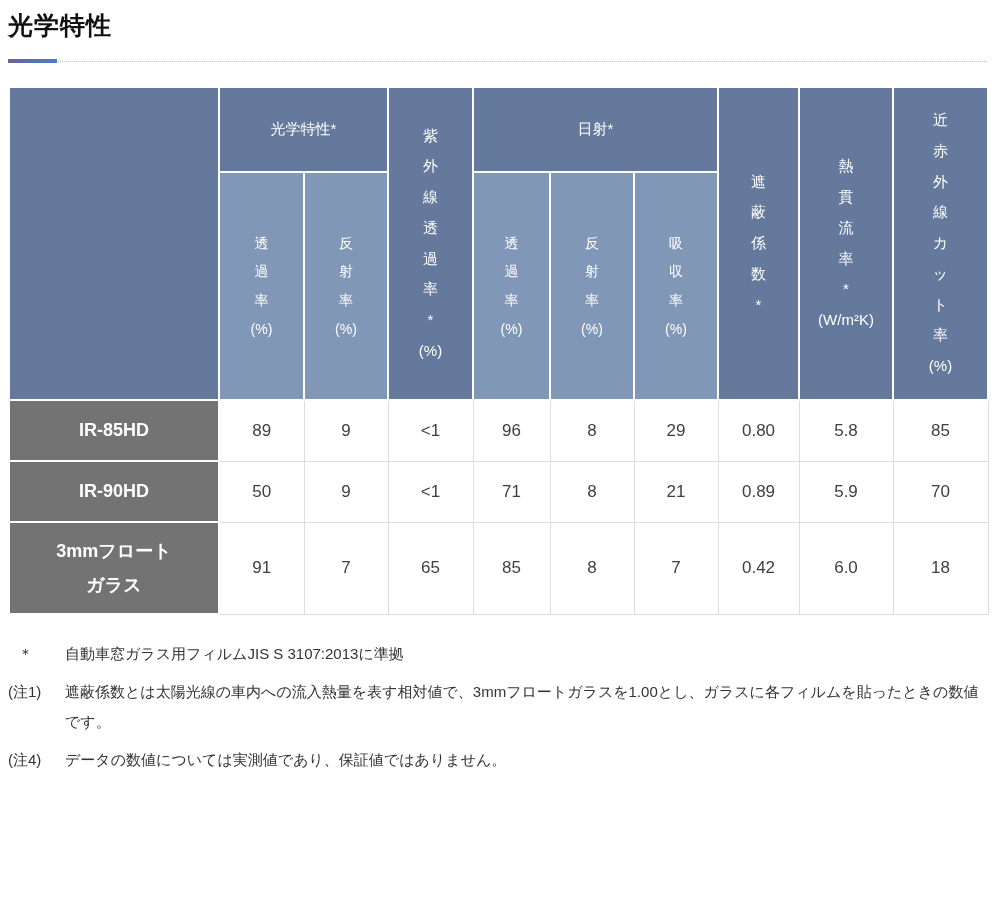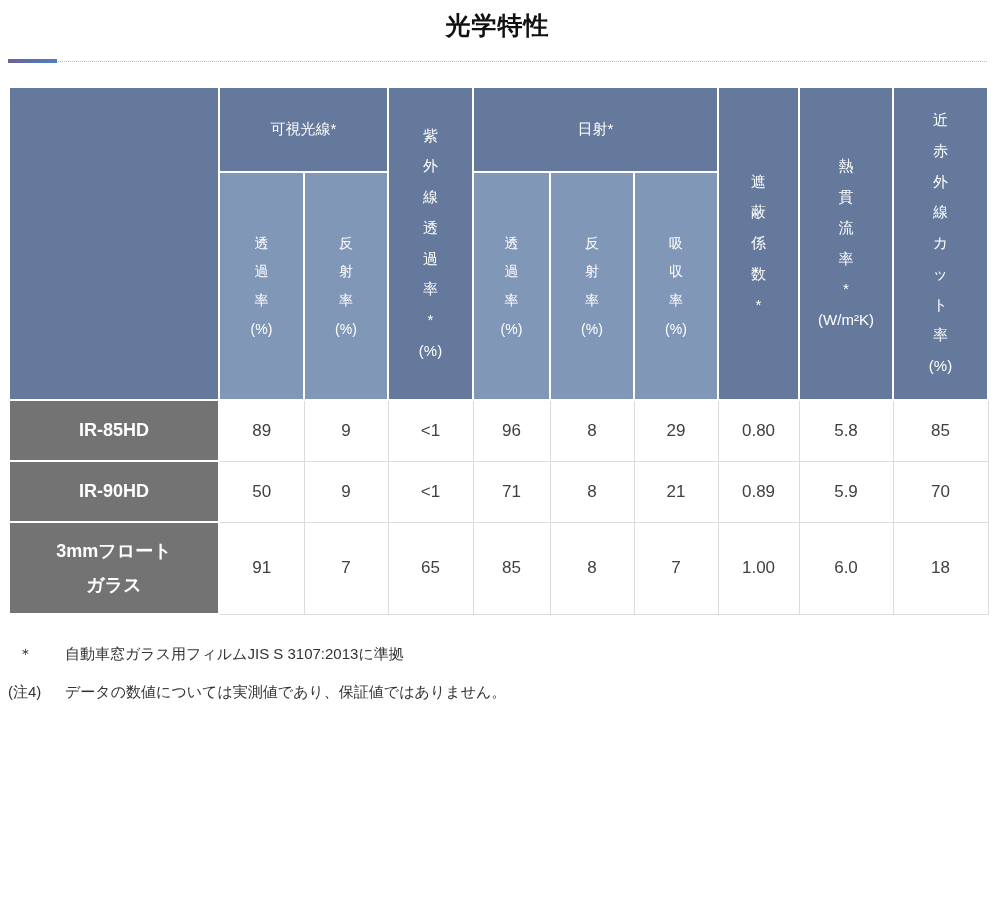--- a/index.html
+++ b/index.html
@@ -14,21 +14,20 @@
     box-sizing: content-box;
   }
   
   .page-title {
     font-size: 25px;
     font-weight: bold;
     color: #111111;
     margin: 2px 0 0 0;
     line-height: 1.2;
     letter-spacing: 1px;
-    text-align: center;
   }
   .divider {
     position: relative;
     height: 4px;
     margin-top: 17px;
     margin-bottom: 24px;
     border-bottom: 1px dotted #b7bfcd;
   }
   .divider-accent {
     position: absolute;
@@ -131,21 +130,21 @@
       <col style="width:77px">
       <col style="width:84px">
       <col style="width:84px">
       <col style="width:81px">
       <col style="width:94px">
       <col style="width:95px">
     </colgroup>
     <thead>
       <tr class="group-row">
         <th class="dark" rowspan="2"></th>
-        <th class="dark" colspan="2">可視光線*</th>
+        <th class="dark" colspan="2">光学特性*</th>
         <th class="dark vtext" rowspan="2">紫
 外
 線
 透
 過
 率
 *
 (%)</th>
         <th class="dark" colspan="3">日射*</th>
         <th class="dark vtext" rowspan="2">遮
@@ -219,31 +218,35 @@
       </tr>
       <tr class="data-row-3">
         <th class="rowlabel">3mmフロート
 ガラス</th>
         <td>91</td>
         <td>7</td>
         <td>65</td>
         <td>85</td>
         <td>8</td>
         <td>7</td>
-        <td>1.00</td>
+        <td>0.42</td>
         <td>6.0</td>
         <td>18</td>
       </tr>
     </tbody>
   </table>
 
   <div class="notes">
     <div class="note asterisk">
       <span class="note-marker">＊</span>
       <span class="note-text">自動車窓ガラス用フィルムJIS S 3107:2013に準拠</span>
     </div>
     <div class="note">
+      <span class="note-marker">(注1)</span>
+      <span class="note-text">遮蔽係数とは太陽光線の車内への流入熱量を表す相対値で、3mmフロートガラスを1.00とし、ガラスに各フィルムを貼ったときの数値です。</span>
+    </div>
+    <div class="note">
       <span class="note-marker">(注4)</span>
       <span class="note-text">データの数値については実測値であり、保証値ではありません。</span>
     </div>
   </div>
 
 </div>
 
 </body></html>

